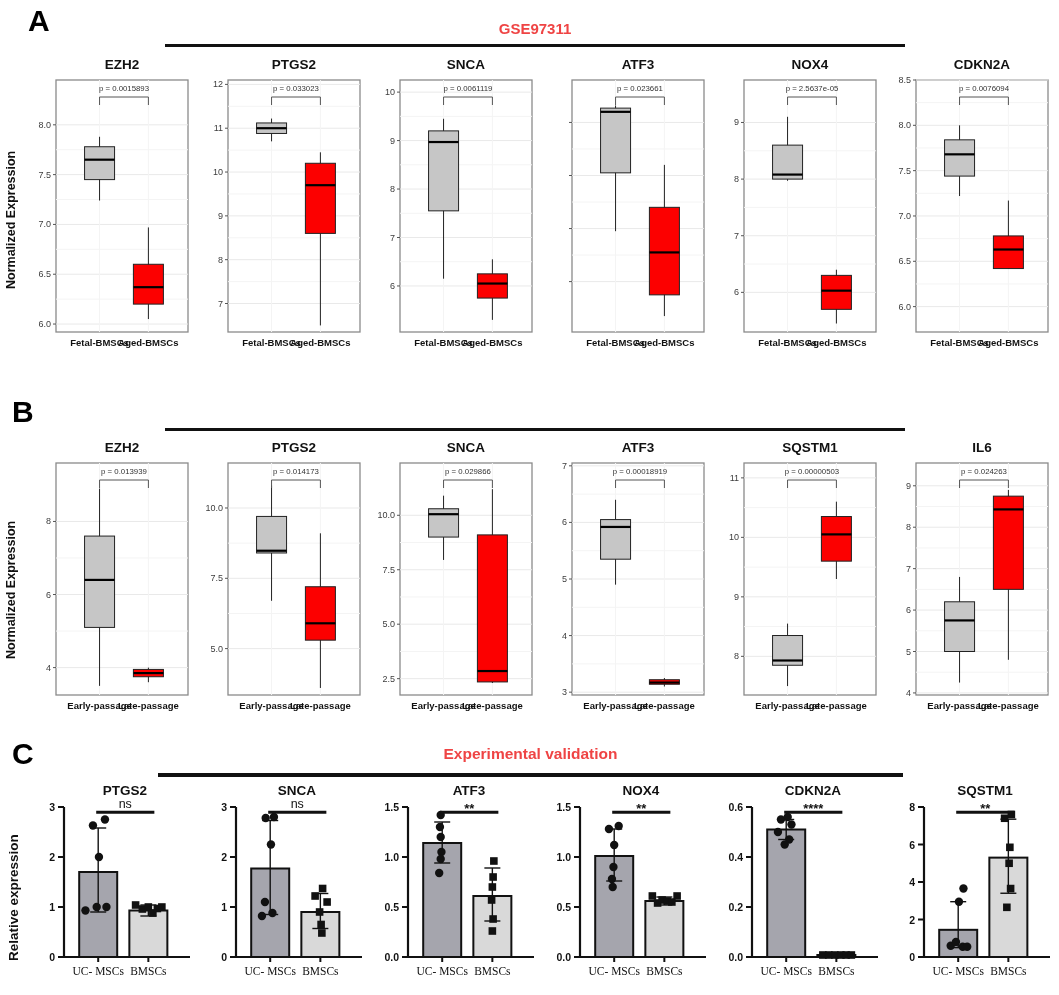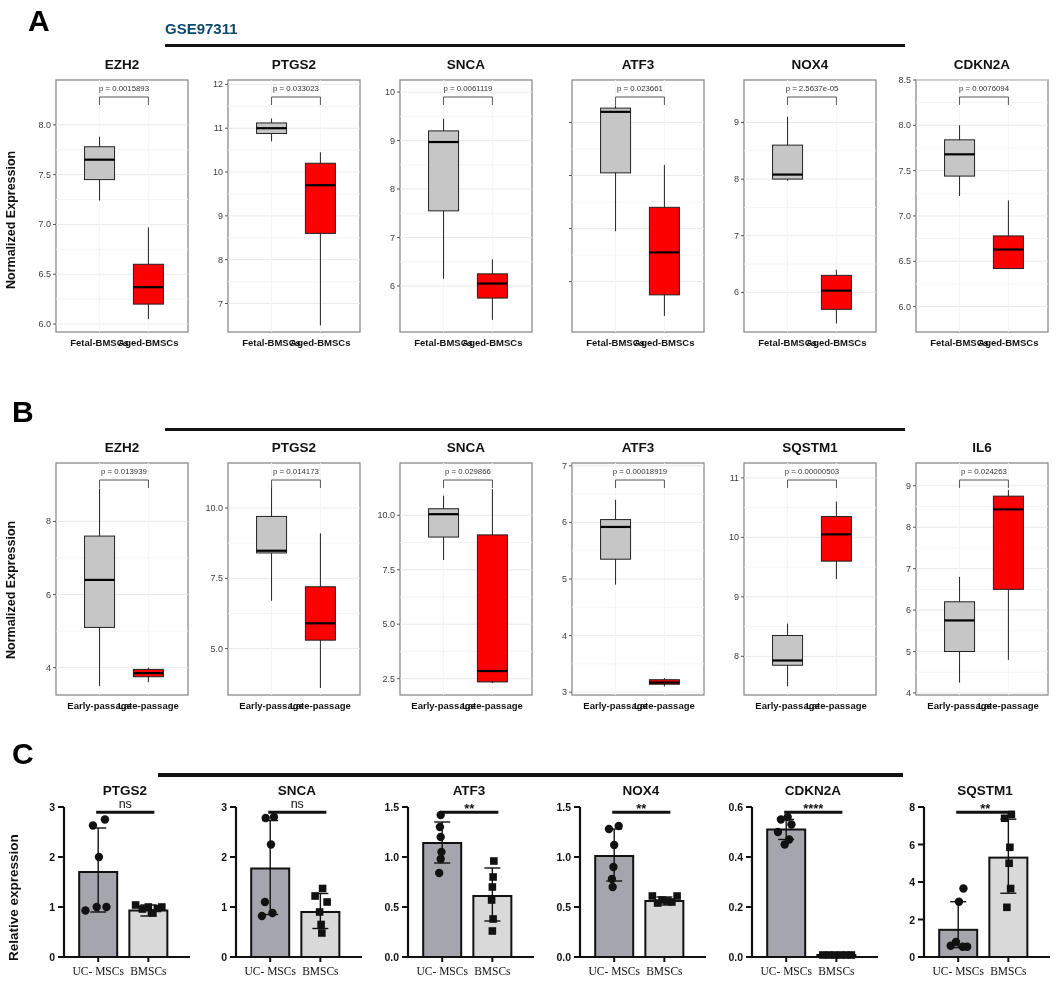--- a/index.html
+++ b/index.html
@@ -1,20 +1,20 @@
 <!DOCTYPE html>
 <html><head>
 <meta charset="utf-8">
 <style>
   html,body{margin:0;padding:0;background:#ffffff;}
   body{font-family:"Liberation Sans",sans-serif;}
   #fig{position:relative;width:1059px;height:995px;background:#fff;overflow:hidden;}
   .panel{position:absolute;left:0;width:1059px;}
   .plabel{position:absolute;font-size:30px;font-weight:bold;color:#000;}
-  .hdr{position:absolute;font-weight:bold;font-size:15px;color:#0c4a6e;}
+  .hdr{position:absolute;text-align:center;font-weight:bold;font-size:15px;color:#ef4444;}
   .hline{position:absolute;background:#111;}
   .ylab{position:absolute;writing-mode:vertical-rl;transform:rotate(180deg);
         font-weight:bold;color:#111;text-align:center;}
   .row{position:absolute;left:22px;display:flex;}
   .cell{width:172px;}
   svg text{font-family:"Liberation Sans",sans-serif;}
   svg text.serif{font-family:"Liberation Serif",serif;}
 </style>
 </head>
 <body>
@@ -457,20 +457,21 @@
             <line x1="77.56" y1="41" x2="77.56" y2="49" stroke="#555" stroke-width="1"></line>
             <line x1="126.39999999999999" y1="41" x2="126.39999999999999" y2="49" stroke="#555" stroke-width="1"></line>
             <text x="77.56" y="270" font-size="9.5" font-weight="bold" text-anchor="middle" fill="#111">Early-passage</text>
             <text x="126.39999999999999" y="270" font-size="9.5" font-weight="bold" text-anchor="middle" fill="#111">Late-passage</text>
           </svg></div>
       </div>
   </section>
 
   <section class="panel" id="panel-C" style="top:733px;height:262px;">
     <div class="plabel" style="left:12px;top:4px;">C</div>
+    <div class="hdr" style="left:158px;width:745px;top:12px;font-size:15.5px;">Experimental validation</div>
     <div class="hline" style="left:158px;width:745px;top:40px;height:4px;"></div>
     <div class="ylab" style="left:6px;top:95px;height:140px;font-size:13.5px;">Relative expression</div>
     <div class="row" id="row-C" style="top:48px;">
         <div class="cell"><svg width="172" height="208" viewBox="0 0 172 208">
             <text x="103" y="14" font-size="13.5" font-weight="bold" text-anchor="middle" fill="#111">PTGS2</text>
             <line x1="42" y1="26" x2="42" y2="177" stroke="#111" stroke-width="2.2"></line>
             <line x1="41" y1="176" x2="168" y2="176" stroke="#111" stroke-width="2.2"></line>
             <line x1="36" y1="176" x2="42" y2="176" stroke="#111" stroke-width="2"></line>
             <text x="33" y="180" font-size="10.5" font-weight="bold" text-anchor="end" fill="#111">0</text>
             <line x1="36" y1="126.00000000000001" x2="42" y2="126.00000000000001" stroke="#111" stroke-width="2"></line>

